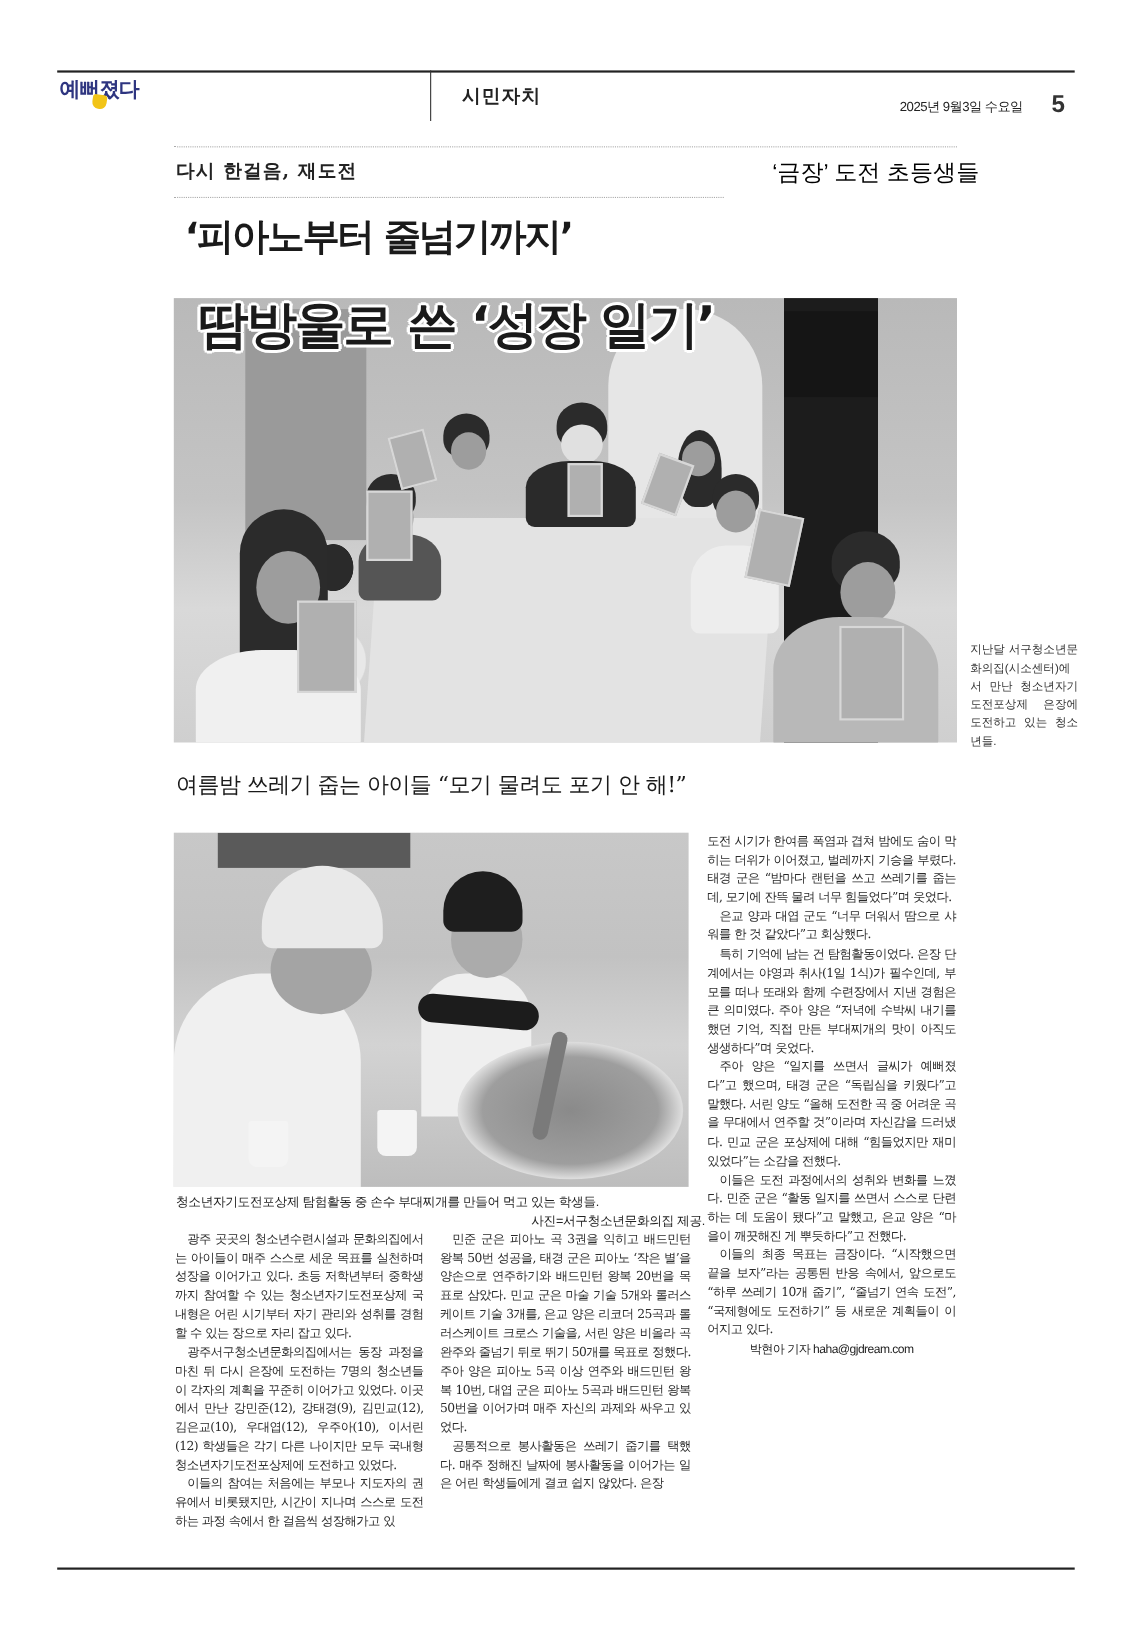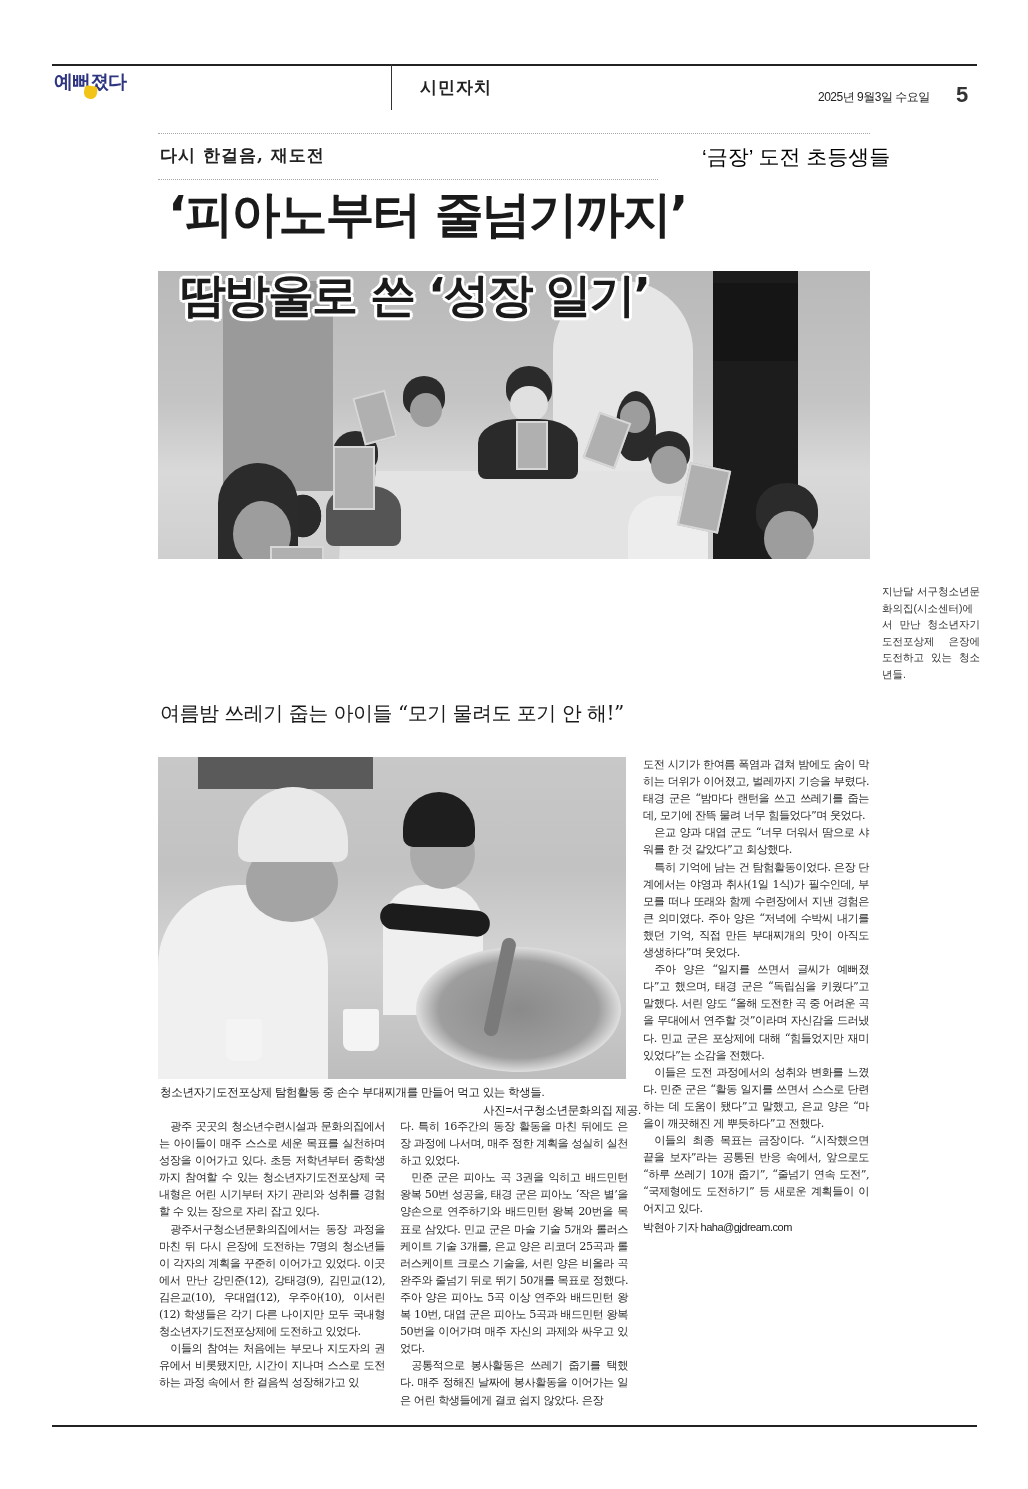--- a/index.html
+++ b/index.html
@@ -13,24 +13,24 @@
   .logo-cube { position:absolute; left:30px; top:17px; width:13px; height:13px; background:#f2c417; border-radius:3px 3px 6px 6px; transform:rotate(8deg); }
   .vdivider { left:391px; top:64px; width:1px; height:46px; background:#333; }
   .section { left:420px; top:76px; font-size:17px; font-weight:bold; color:#222; letter-spacing:1px; }
   .date { left:818px; top:89px; font-family:"Liberation Sans", sans-serif; font-size:12px; color:#222; letter-spacing:-0.5px; }
   .pageno { left:956px; top:82px; font-family:"Liberation Sans", sans-serif; font-weight:bold; font-size:22px; color:#333; }
 
   .dotted { height:0; border-top:1px dotted #aaa; }
   .kicker-left { left:160px; top:144px; font-family:"DejaVu Serif", serif; font-weight:bold; font-size:17px; color:#222; letter-spacing:1px; }
   .kicker-right { left:702px; top:143px; font-family:"Liberation Sans", sans-serif; font-size:21px; color:#000000; }
 
-  .headline1 { left:168px; top:185px; font-family:"DejaVu Sans", sans-serif; font-weight:bold; font-size:49px; color:#1a1a1a; letter-spacing:-2px; line-height:60px; }
+  .headline1 { left:168px; top:185px; font-family:"DejaVu Sans", sans-serif; font-weight:bold; font-size:34px; color:#1a1a1a; letter-spacing:-2px; line-height:60px; }
 
   
-  .photo1 { left:158px; top:271px; width:712px; height:288px; overflow:hidden;
+  .photo1 { left:158px; top:271px; width:712px; height:404px; overflow:hidden;
     background:
       radial-gradient(ellipse 60px 70px at 150px 330px, #e8e8e8 40%, transparent 42%),
       radial-gradient(ellipse 30px 35px at 145px 245px, #2a2a2a 60%, transparent 62%),
       linear-gradient(90deg, transparent 0 555px, #1c1c1c 555px 640px, transparent 640px),
       linear-gradient(180deg, #b9b9b9 0%, #c4c4c4 45%, #d9d9d9 70%, #cfcfcf 100%);
   }
   .headline2 { left:0; top:-6px; width:712px; padding-left:22px; font-family:"DejaVu Sans", sans-serif; font-weight:bold; font-size:46px; color:#1a1a1a; letter-spacing:-2px; line-height:60px;
     text-shadow: -2px -2px 0 #fff, 2px -2px 0 #fff, -2px 2px 0 #fff, 2px 2px 0 #fff, 0 3px 0 #fff, 0 -3px 0 #fff, 3px 0 0 #fff, -3px 0 0 #fff; }
   .ph-wall-arch { position:absolute; left:395px; top:10px; width:140px; height:240px; background:#e6e6e6; border-radius:70px 70px 0 0; }
   .ph-tv { position:absolute; left:555px; top:12px; width:85px; height:78px; background:#151515; }
@@ -63,21 +63,21 @@
   .caption-photo2 { left:160px; top:1085px; font-family:"Liberation Sans", sans-serif; font-size:11.5px; color:#222; letter-spacing:-0.3px; }
   .credit-photo2 { left:483px; top:1103px; font-family:"Liberation Sans", sans-serif; font-size:11.5px; color:#222; letter-spacing:-0.3px; }
 
   
   .col { font-family:"DejaVu Serif", serif; font-size:11.2px; line-height:17.1px; color:#2a2a2a; text-align:justify; letter-spacing:-0.5px; }
   .col p { margin:0; text-indent:1em; }
   .col p.noindent { text-indent:0; }
   .col1 { left:159px; top:1118px; width:226px; }
   .col2 { left:400px; top:1118px; width:228px; }
   .col3 { left:643px; top:756px; width:226px; }
-  .byline { text-align:left; font-family:"Liberation Sans", sans-serif; font-size:11px; color:#222; margin-top:1px; }
+  .byline { text-align:center; font-family:"Liberation Sans", sans-serif; font-size:11px; color:#222; margin-top:1px; }
 
   .bottom-rule { left:52px; top:1425px; width:925px; height:2px; background:#222; }
 </style>
 </head>
 <body>
 
 <div class="abs top-rule"></div>
 <div class="abs logo">
   <span class="logo-text">예뻐졌다</span>
   <span class="logo-cube"></span>
@@ -152,21 +152,20 @@
 <div class="abs caption-photo2">청소년자기도전포상제 탐험활동 중 손수 부대찌개를 만들어 먹고 있는 학생들.</div>
 <div class="abs credit-photo2">사진=서구청소년문화의집 제공.</div>
 
 <div class="abs col col1">
   <p>광주 곳곳의 청소년수련시설과 문화의집에서는 아이들이 매주 스스로 세운 목표를 실천하며 성장을 이어가고 있다. 초등 저학년부터 중학생까지 참여할 수 있는 청소년자기도전포상제 국내형은 어린 시기부터 자기 관리와 성취를 경험할 수 있는 장으로 자리 잡고 있다.</p>
   <p>광주서구청소년문화의집에서는 동장 과정을 마친 뒤 다시 은장에 도전하는 7명의 청소년들이 각자의 계획을 꾸준히 이어가고 있었다. 이곳에서 만난 강민준(12), 강태경(9), 김민교(12), 김은교(10), 우대엽(12), 우주아(10), 이서린(12) 학생들은 각기 다른 나이지만 모두 국내형 청소년자기도전포상제에 도전하고 있었다.</p>
   <p>이들의 참여는 처음에는 부모나 지도자의 권유에서 비롯됐지만, 시간이 지나며 스스로 도전하는 과정 속에서 한 걸음씩 성장해가고 있</p>
 </div>
 
 <div class="abs col col2">
-  <p class="noindent">다. 특히 16주간의 동장 활동을 마친 뒤에도 은장 과정에 나서며, 매주 정한 계획을 성실히 실천하고 있었다.</p>
   <p>민준 군은 피아노 곡 3권을 익히고 배드민턴 왕복 50번 성공을, 태경 군은 피아노 ‘작은 별’을 양손으로 연주하기와 배드민턴 왕복 20번을 목표로 삼았다. 민교 군은 마술 기술 5개와 롤러스케이트 기술 3개를, 은교 양은 리코더 25곡과 롤러스케이트 크로스 기술을, 서린 양은 비올라 곡 완주와 줄넘기 뒤로 뛰기 50개를 목표로 정했다. 주아 양은 피아노 5곡 이상 연주와 배드민턴 왕복 10번, 대엽 군은 피아노 5곡과 배드민턴 왕복 50번을 이어가며 매주 자신의 과제와 싸우고 있었다.</p>
   <p>공통적으로 봉사활동은 쓰레기 줍기를 택했다. 매주 정해진 날짜에 봉사활동을 이어가는 일은 어린 학생들에게 결코 쉽지 않았다. 은장</p>
 </div>
 
 <div class="abs col col3">
   <p class="noindent">도전 시기가 한여름 폭염과 겹쳐 밤에도 숨이 막히는 더위가 이어졌고, 벌레까지 기승을 부렸다. 태경 군은 “밤마다 랜턴을 쓰고 쓰레기를 줍는데, 모기에 잔뜩 물려 너무 힘들었다”며 웃었다.</p>
   <p>은교 양과 대엽 군도 “너무 더워서 땀으로 샤워를 한 것 같았다”고 회상했다.</p>
   <p>특히 기억에 남는 건 탐험활동이었다. 은장 단계에서는 야영과 취사(1일 1식)가 필수인데, 부모를 떠나 또래와 함께 수련장에서 지낸 경험은 큰 의미였다. 주아 양은 “저녁에 수박씨 내기를 했던 기억, 직접 만든 부대찌개의 맛이 아직도 생생하다”며 웃었다.</p>
   <p>주아 양은 “일지를 쓰면서 글씨가 예뻐졌다”고 했으며, 태경 군은 “독립심을 키웠다”고 말했다. 서린 양도 “올해 도전한 곡 중 어려운 곡을 무대에서 연주할 것”이라며 자신감을 드러냈다. 민교 군은 포상제에 대해 “힘들었지만 재미있었다”는 소감을 전했다.</p>
   <p>이들은 도전 과정에서의 성취와 변화를 느꼈다. 민준 군은 “활동 일지를 쓰면서 스스로 단련하는 데 도움이 됐다”고 말했고, 은교 양은 “마을이 깨끗해진 게 뿌듯하다”고 전했다.</p>

